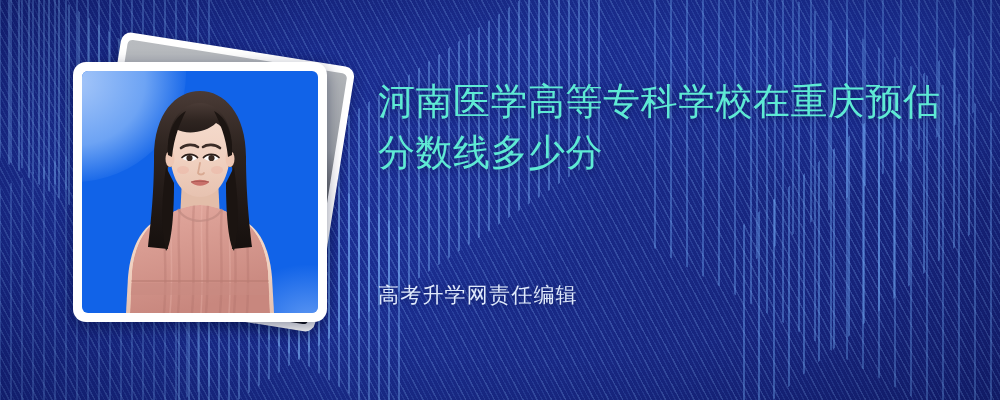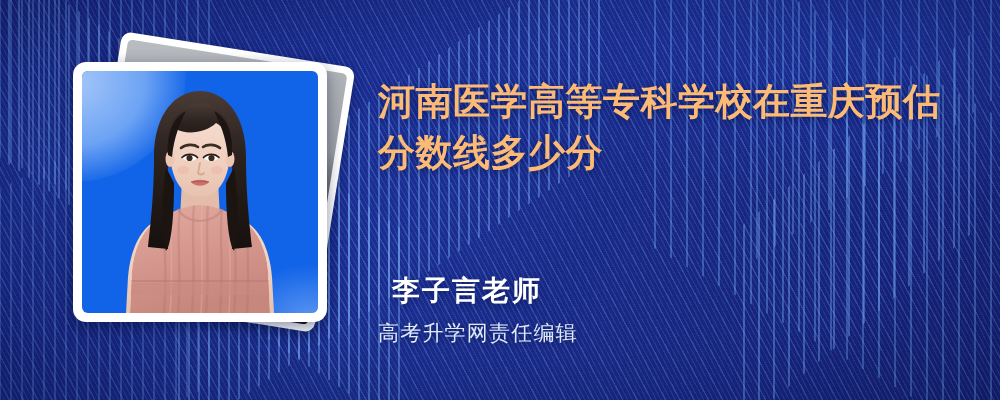--- a/index.html
+++ b/index.html
@@ -179,24 +179,24 @@
   .portrait { position:absolute; left:0; top:0; width:100%; height:100%; }
 
   
   #text-col {
     position:absolute; left:378px; top:0;
     width:600px; height:400px;
   }
   #headline {
     position:absolute; top:76px; left:0;
     width:586px;
-    color:#fdba74;
+    color:#5eead4;
     font-size:37px;
     line-height:1.38;
-    font-weight:bold;
+    font-weight:normal;
     letter-spacing:.5px;
     text-shadow:0 2px 7px rgba(4,12,60,.55);
   }
   #byline {
     position:absolute; top:272px; left:14px;
   }
   #author-name {
     color:#ffffff;
     font-size:28px;
     font-weight:bold;
@@ -328,18 +328,17 @@
           <path d="M84 96 C80 126 78 156 84 180 C90 172 92 140 92 112 Z" fill="#1b1411"></path>
           <path d="M152 96 C156 126 158 156 152 180 C146 172 144 140 144 112 Z" fill="#1b1411"></path>
         </svg>
       </div>
     </div>
   </div>
 
   <div id="text-col">
     <div id="headline">河南医学高等专科学校在重庆预估分数线多少分</div>
     <div id="byline">
-      <div id="author-name">李子言老师</div>
       <div id="author-role">高考升学网责任编辑</div>
     </div>
   </div>
 
 </div>
 
 </body></html>

